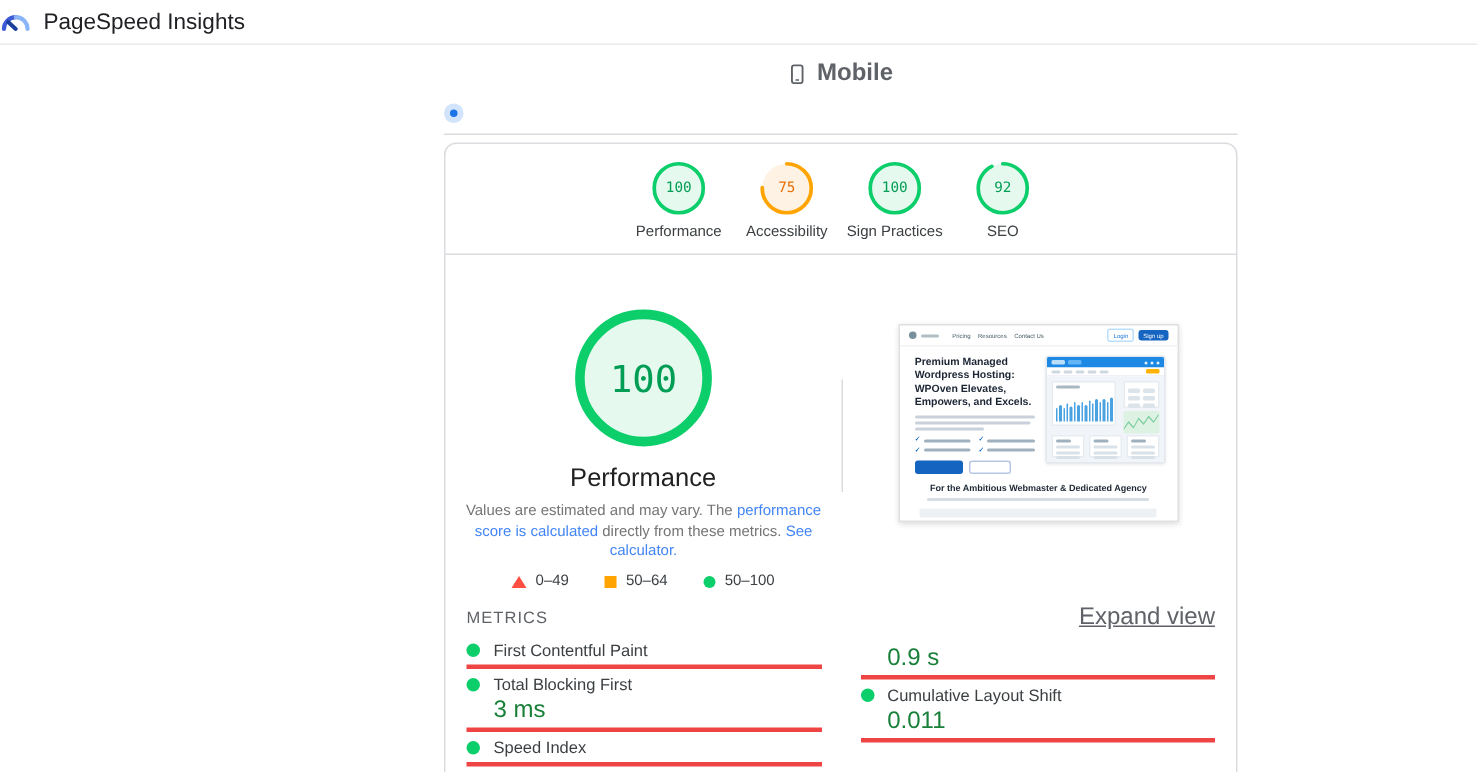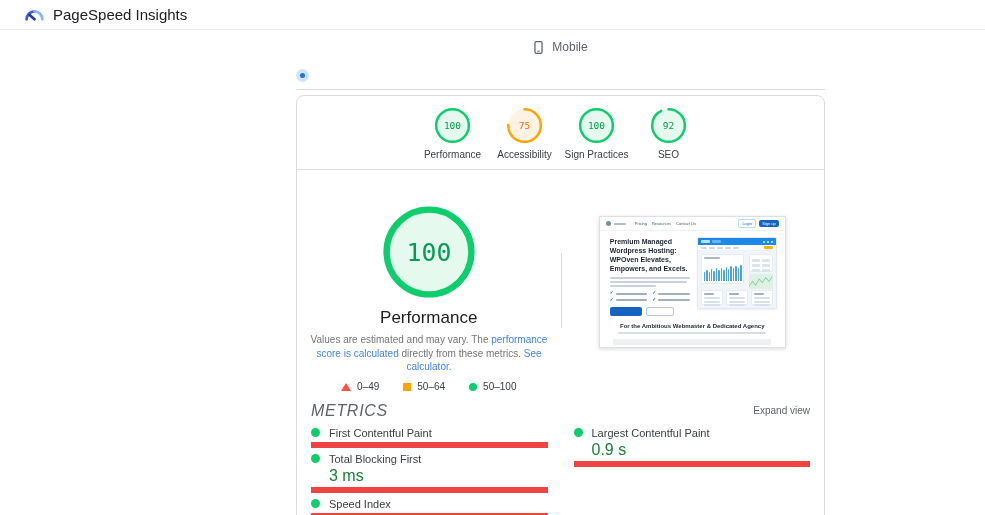--- a/index.html
+++ b/index.html
@@ -1,27 +1,27 @@
 <!DOCTYPE html>
 <html><head>
 <meta charset="utf-8">
 <style>
   html,body{margin:0;padding:0;background:#fff;}
   .page{position:relative;width:985px;height:515px;overflow:hidden;background:#fff;
         font-family:"Liberation Sans",sans-serif;color:#202124;}
 
   
   .app-header{position:absolute;top:0;left:0;right:0;height:30px;border-bottom:1px solid #e8eaed;
-              display:flex;align-items:center;padding-left:24px;box-sizing:border-box;background:#fff;}
+              display:flex;align-items:center;padding-left:0;box-sizing:border-box;background:#fff;}
   .brand{display:flex;align-items:center;gap:8px;cursor:pointer;}
   .brand-title{font-size:15px;font-weight:400;color:#202124;}
 
   
   .tabs-row{position:absolute;top:35px;left:296px;width:529px;display:flex;justify-content:center;gap:26px;}
-  .tab{position:relative;display:flex;gap:8px;font-size:12px;font-weight:400;
+  .tab{position:relative;display:flex;align-items:center;gap:8px;font-size:16px;font-weight:700;
        color:#5f6368;padding:5px 4px 9px 4px;cursor:pointer;}
   .tab.active{color:#1a73e8;}
   .tab-underline{position:absolute;left:0;right:0;bottom:0;height:3px;background:#1a73e8;border-radius:3px 3px 0 0;}
 
   
   .content{position:absolute;left:296px;top:62px;width:529px;}
   .diagnose{display:flex;align-items:center;gap:10px;height:27px;border-bottom:1px solid #dadce0;}
   .diagnose-icon{width:13px;height:13px;border-radius:50%;background:#d2e3fc;position:relative;flex:0 0 auto;}
   .diagnose-icon::after{content:"";position:absolute;left:4px;top:4px;width:5px;height:5px;border-radius:50%;background:#1a73e8;}
   .diagnose-label{font-size:13px;color:#202124;}
@@ -92,25 +92,25 @@
   .dlist .hd{width:10px;height:2px;background:#9fb0bf;border-radius:1px;margin-bottom:2px;}
   .dlist .ln{height:2px;background:#d9e1e8;border-radius:1px;margin-top:1.5px;}
   .t-footer{text-align:center;padding-top:8px;}
   .tf-heading{font-size:6px;font-weight:700;color:#1d2733;}
   .tf-line{width:148px;height:2px;background:#d6dde3;margin:3px auto 0;border-radius:1px;}
   .tf-strip{width:158px;height:6px;background:#eef1f3;margin:5px auto 0;border-radius:1px;}
 
   
   .metrics{padding:0 14px;margin-top:4px;}
   .metrics-head{display:flex;justify-content:space-between;align-items:center;height:18px;}
-  .metrics-title{font-size:16px;letter-spacing:.7px;color:#5f6368;font-weight:500;font-style:italic;}
-  .expand{font-size:10px;color:#5f6368;cursor:pointer;}
+  .metrics-title{font-size:11px;letter-spacing:.7px;color:#5f6368;font-weight:500;}
+  .expand{font-size:16px;color:#5f6368;cursor:pointer;text-decoration:underline;}
   .metrics-grid{display:flex;gap:26px;margin-top:2px;}
   .mcol{flex:1;min-width:0;}
-  .metric{padding:5px 0 3px 0;border-bottom:6px solid #ef4444;}
+  .metric{padding:5px 0 3px 0;border-bottom:3px solid #ef4444;}
   .metric-head{display:flex;align-items:center;gap:9px;}
   .metric-dot{width:9px;height:9px;border-radius:50%;background:#0cce6b;flex:0 0 auto;}
   .metric-label{font-size:11px;line-height:12px;color:#3c4043;}
   .metric-value{margin:2px 0 0 18px;font-size:16px;line-height:17px;color:#188038;}
 </style>
 </head>
 <body>
 
 <div class="page">
 
@@ -363,25 +363,28 @@
               <div class="metric">
       <div class="metric-head">
         <span class="metric-dot"></span>
         <span class="metric-label">Speed Index</span>
       </div>
 
     </div>
             </div>
           <div class="mcol">
               <div class="metric">
+      <div class="metric-value">0.9 s</div>
+    </div>
+              <div class="metric">
       <div class="metric-head">
         <span class="metric-dot"></span>
-        <span class="metric-label">Largest Contentful Paint</span>
-      </div>
-      <div class="metric-value">0.9 s</div>
+        <span class="metric-label">Cumulative Layout Shift</span>
+      </div>
+      <div class="metric-value">0.011</div>
     </div>
             </div>
         </div>
       </div>
 
     </div>
   </div>
 </div>
 
 </body></html>

